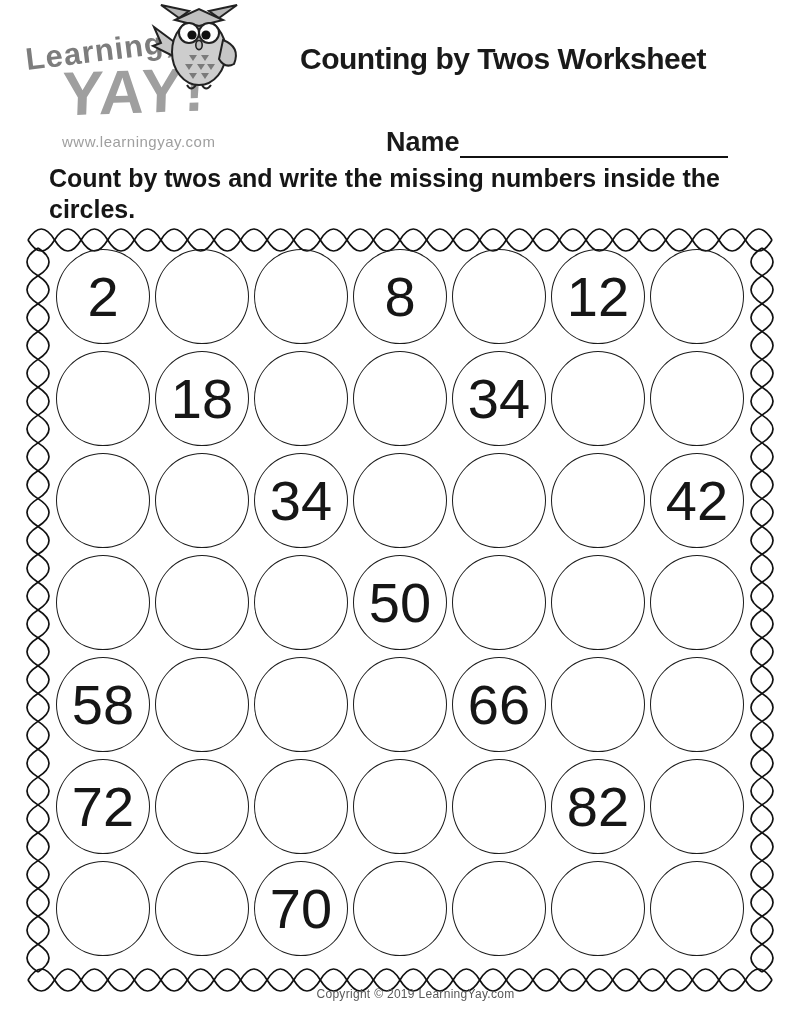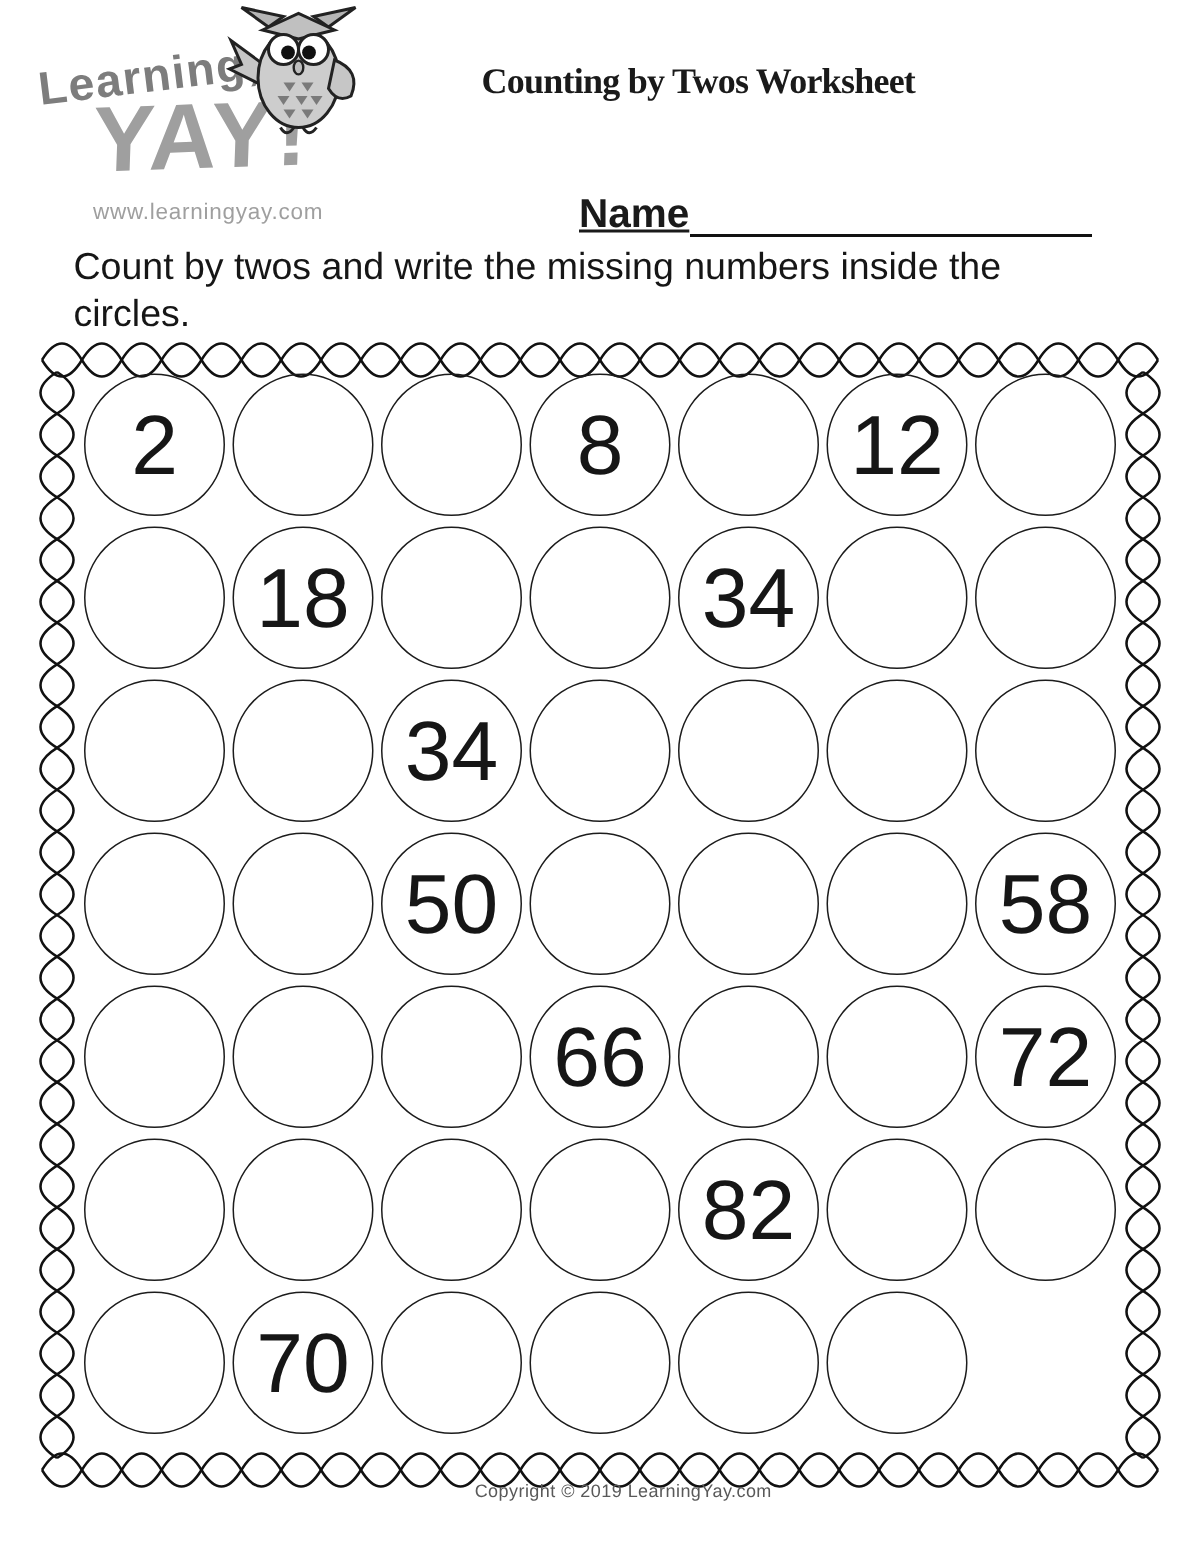--- a/index.html
+++ b/index.html
@@ -18,34 +18,34 @@
     font-size:62px;font-weight:bold;letter-spacing:2px;color:#9f9f9f;
     transform:skewX(-4deg) rotate(-2deg);
   }
   .logo-site{
     position:absolute;left:46px;top:133px;
     font-size:15px;letter-spacing:.5px;color:#9f9f9f;margin-left:16px;
   }
   .owl{position:absolute;left:148px;top:2px;}
   
   .title{
-    position:absolute;left:321px;top:42px;width:360px;
-    font-size:24px;font-weight:600;letter-spacing:-0.5px;white-space:nowrap;font-family:Liberation Serif, serif;
+    position:absolute;left:300px;top:42px;width:360px;
+    font-size:30px;font-weight:600;letter-spacing:-0.5px;white-space:nowrap;
   }
   .name-row{
     position:absolute;left:386px;top:126px;display:flex;align-items:flex-end;
   }
-  .name-label{font-size:27px;font-weight:600;text-decoration:underline;}
+  .name-label{font-size:27px;font-weight:600;}
   .name-line{
     display:inline-block;width:268px;height:30px;
     border-bottom:2.5px solid #111;
   }
   .instructions{
     position:absolute;left:49px;top:163px;width:695px;
-    font-size:25px;line-height:31px;color:#161616;
+    font-size:25px;line-height:31px;color:#161616;font-weight:bold;
   }
   
   .frame-svg{position:absolute;left:24px;top:226px;}
   .circle-grid{
     position:absolute;left:56px;top:249px;
     display:grid;grid-template-columns:repeat(7,94px);grid-auto-rows:95px;
     column-gap:5px;row-gap:7px;
   }
   .circle{
     width:94px;height:95px;border:1.6px solid #1c1c1c;border-radius:50%;
@@ -133,20 +133,21 @@
     <div class="circle"></div>
     <div class="circle">34</div>
     <div class="circle"></div>
     <div class="circle"></div>
     <div class="circle"></div>
     <div class="circle"></div>
     <div class="circle">34</div>
     <div class="circle"></div>
     <div class="circle"></div>
     <div class="circle"></div>
+    <div class="circle">42</div>
     <div class="circle"></div>
     <div class="circle"></div>
     <div class="circle"></div>
     <div class="circle">50</div>
     <div class="circle"></div>
     <div class="circle"></div>
     <div class="circle"></div>
     <div class="circle">58</div>
     <div class="circle"></div>
     <div class="circle"></div>

